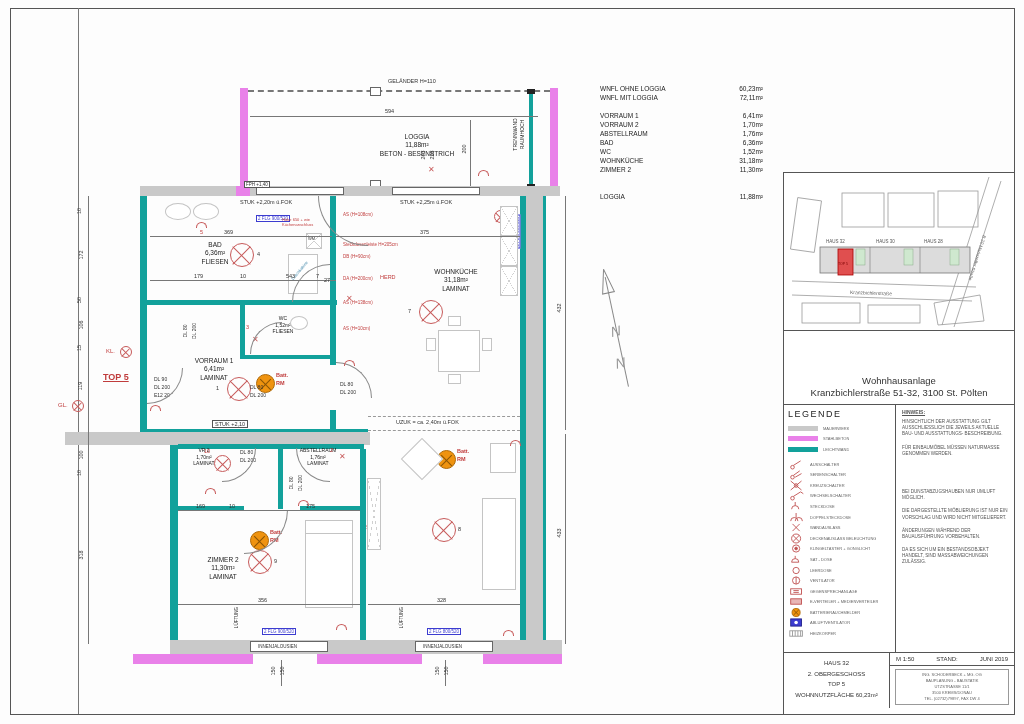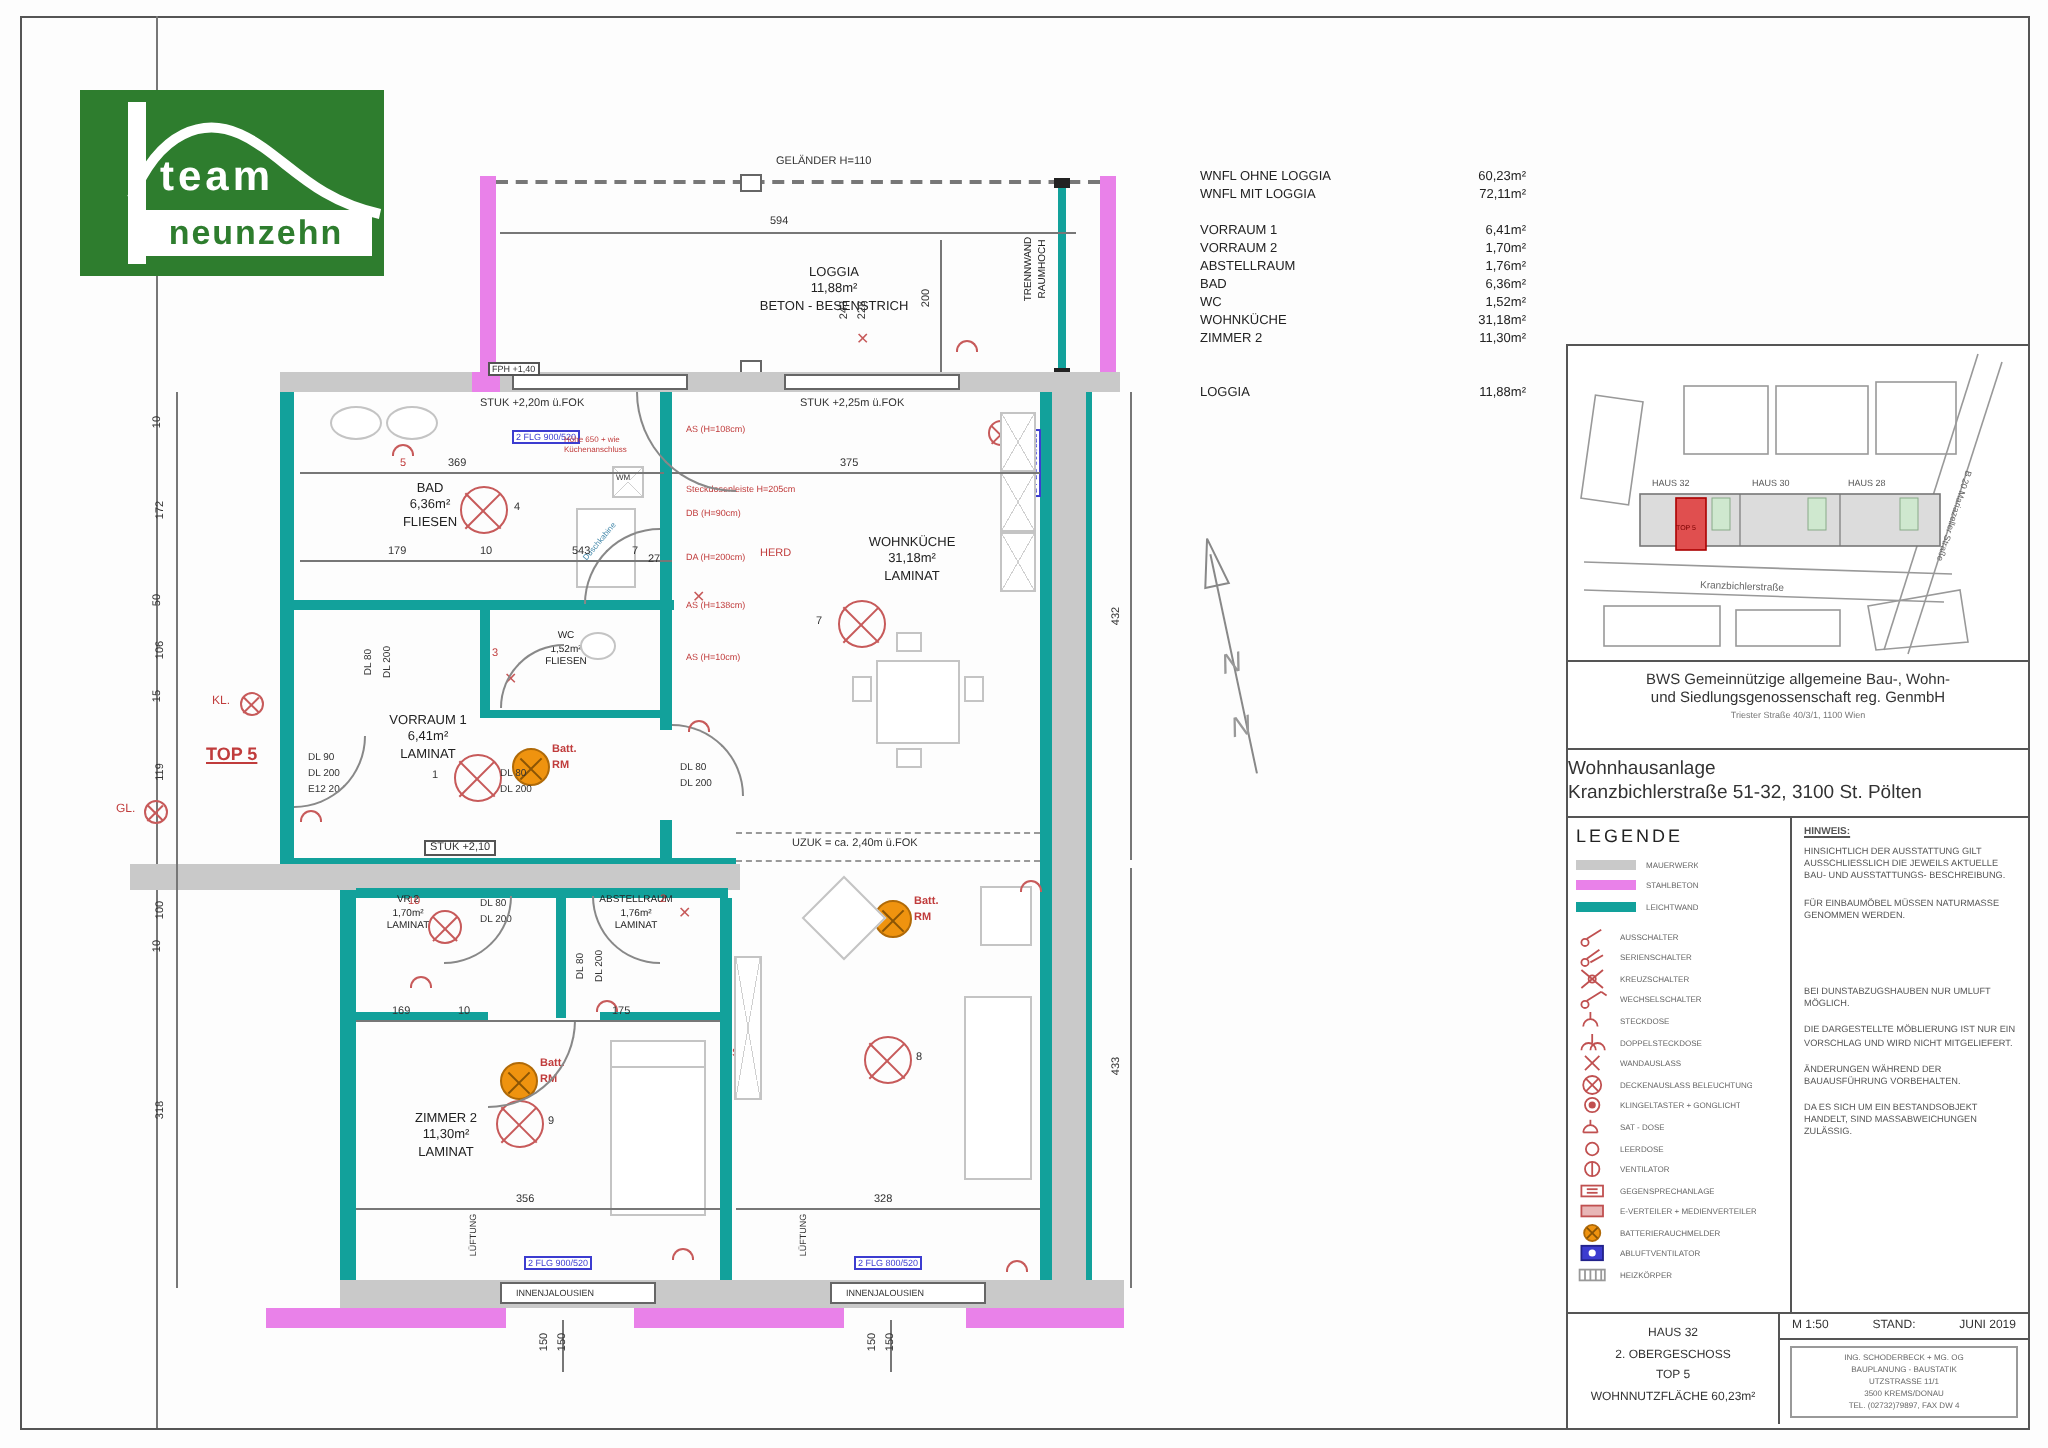--- a/index.html
+++ b/index.html
@@ -52,21 +52,21 @@
   
   .areas{position:absolute;left:600px;top:84px;width:163px;font-size:6.5px;color:#222;}
   .arow{display:flex;justify-content:space-between;line-height:9px;}
   .agap{height:9px;}
   
   .panel{position:absolute;left:783px;top:172px;width:232px;height:543px;border:1px solid #555;background:#fff;box-sizing:border-box;}
   .pblock{border-bottom:1px solid #555;box-sizing:border-box;}
   .owner{height:44px;text-align:center;padding-top:4px;}
   .owner .l1{font-size:7.5px;line-height:1.25;color:#333;}
   .owner .l3{font-size:4.5px;color:#777;margin-top:1px;}
-  .project{height:34px;text-align:left;padding-top:4px;}
+  .project{height:34px;text-align:center;padding-top:4px;margin-top:40px;}
   .project div{font-size:9.5px;line-height:1.3;color:#333;}
   .lh{display:flex;height:248px;}
   .lcol{width:111px;padding:4px 4px;box-sizing:border-box;}
   .hcol{width:119px;border-left:1px solid #555;padding:4px 6px;box-sizing:border-box;}
   .lgtitle{font-size:9px;letter-spacing:1.5px;color:#222;margin-bottom:4px;}
   .lgrow{display:flex;align-items:center;height:10.6px;}
   .lgbar{width:30px;height:5px;margin-right:5px;flex:none;}
   .lgsym{width:18px;height:11px;margin-right:4px;flex:none;}
   .lglab{font-size:4px;color:#666;white-space:nowrap;overflow:hidden;}
   .htitle{font-size:5px;font-weight:bold;text-decoration:underline;color:#555;margin-bottom:4px;}
@@ -82,30 +82,20 @@
   .firm div{font-size:4px;line-height:1.5;color:#666;}
   .siteplan{height:158px;}
 </style>
 </head>
 <body>
 <div class="sheet">
 
 <div class="frame" style="left:10px;top:8px;width:1003px;height:705px;"></div>
 <div class="vline" style="left:78px;top:8px;height:706px;"></div>
 
-<div class="logo">
-  <div class="bar"></div>
-  <svg class="abs" style="left:0;top:0;" width="152" height="93">
-    <path d="M26,54 C40,20 62,14 80,22 C102,32 114,54 150,62" stroke="#fff" fill="none" stroke-width="5"></path>
-  </svg>
-  <div class="team">team</div>
-  <div class="nbox">
-        <span>neunzehn</span>
-      </div>
-</div>
 
 
 <div class="areas">
   <div class="arow">
         <span>WNFL OHNE LOGGIA</span>
         <span>60,23m²</span>
       </div>
   <div class="arow">
         <span>WNFL MIT LOGGIA</span>
         <span>72,11m²</span>
@@ -433,25 +423,20 @@
       <rect x="54" y="76" width="15" height="26" fill="#e04f4f" stroke="#a00" stroke-width="0.8"></rect>
       <text x="54" y="92" font-size="3.5" fill="#7a0000">TOP 5</text>
       <text x="42" y="70" font-size="4.5" fill="#555">HAUS 32</text>
       <text x="92" y="70" font-size="4.5" fill="#555">HAUS 30</text>
       <text x="140" y="70" font-size="4.5" fill="#555">HAUS 28</text>
       <text x="66" y="121" font-size="5" fill="#666" transform="rotate(2 66 121)">Kranzbichlerstraße</text>
       <text x="199" y="62" font-size="4.5" fill="#666" transform="rotate(108 199 62)">B 20 Mariazeller Straße</text>
     </svg>
   </div>
 
-  <div class="pblock owner">
-    <div class="l1">BWS Gemeinnützige allgemeine Bau-, Wohn-</div>
-    <div class="l1">und Siedlungsgenossenschaft reg. GenmbH</div>
-    <div class="l3">Triester Straße 40/3/1, 1100 Wien</div>
-  </div>
 
   <div class="pblock project">
     <div>Wohnhausanlage</div>
     <div>Kranzbichlerstraße 51-32, 3100 St. Pölten</div>
   </div>
 
   <div class="pblock lh">
     <div class="lcol">
       <div class="lgtitle">LEGENDE</div>
       <div class="lgrow">

